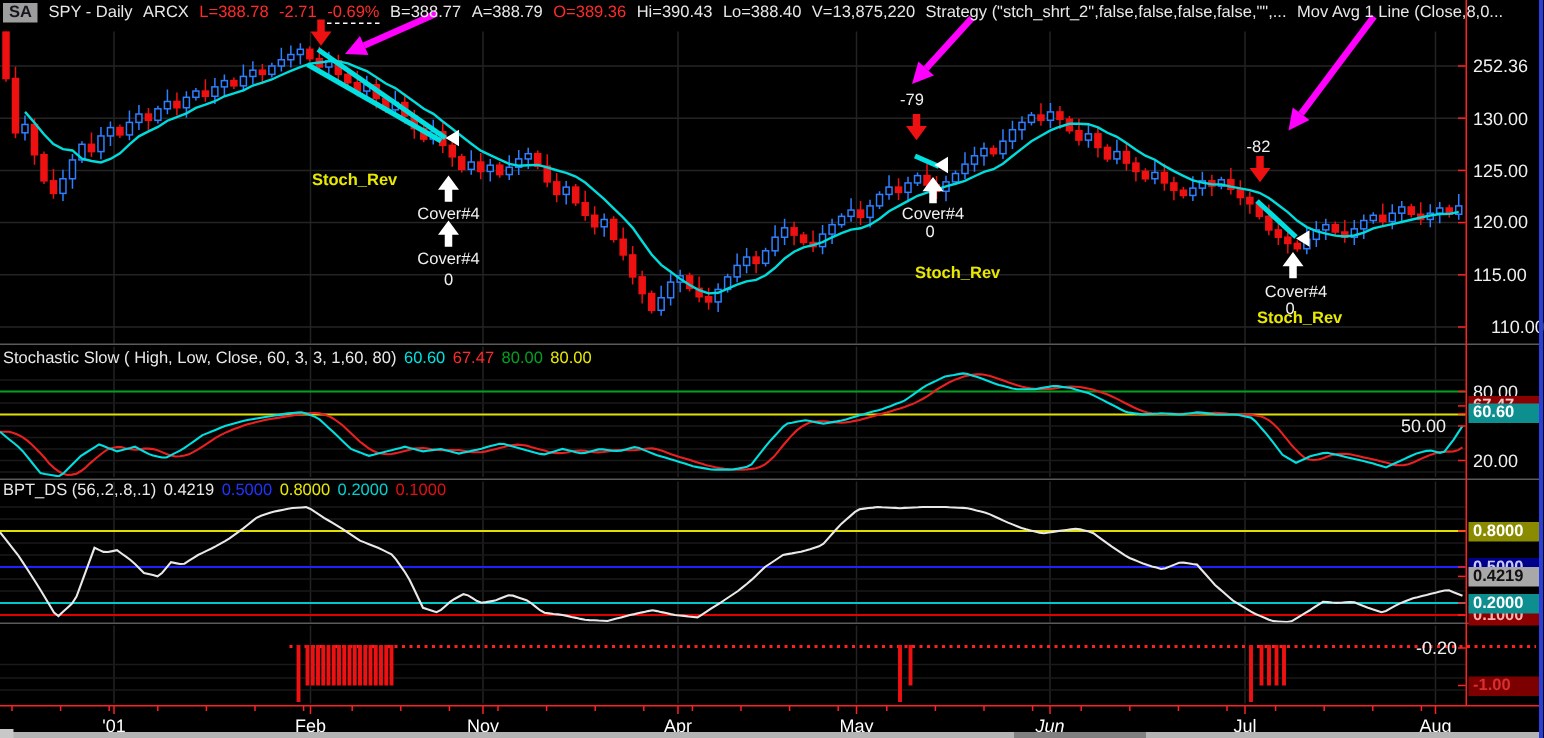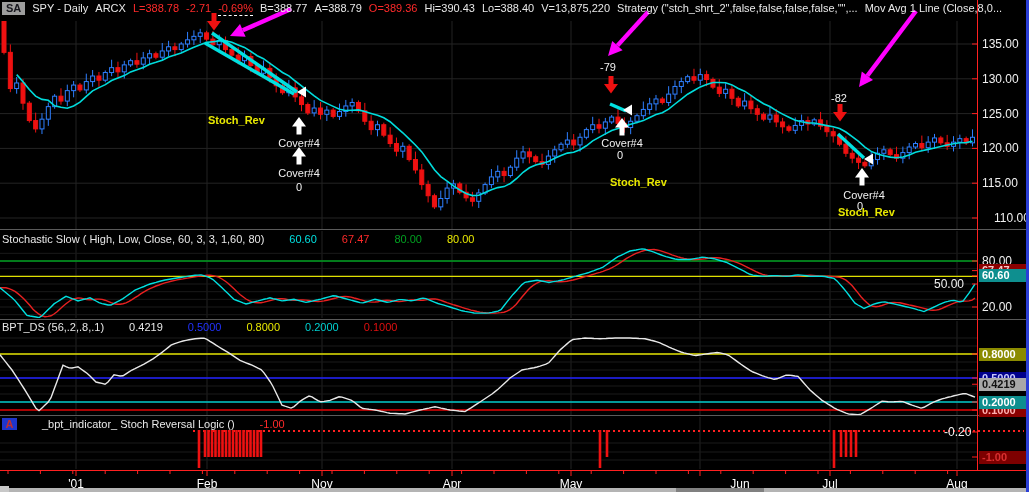--- a/index.html
+++ b/index.html
@@ -4,21 +4,21 @@
 <style>
   html,body{margin:0;padding:0;background:#000;}
   #root{position:relative;width:1029px;height:492px;background:#000;overflow:hidden;
         font-family:"Liberation Sans",sans-serif;-webkit-font-smoothing:none;}
   #plot{position:absolute;left:0;top:0;}
   .hdr{position:absolute;left:2px;top:2px;white-space:nowrap;font-size:11px;z-index:30;}
   .hdr span{margin-right:7px;}
   .badge-sa{display:inline-block;background:#9d9d9d;color:#16161d;font-weight:bold;
             padding:0 4px 1px 4px;margin-right:8px;}
   .panel-hdr{position:absolute;white-space:nowrap;font-size:11px;z-index:30;}
-  .panel-hdr span{margin-right:25px;}
+  .panel-hdr span{margin-right:5px;}
   .axis-label{position:absolute;font-size:12px;color:#f0f0f0;z-index:20;white-space:nowrap;}
   .axis-badge{position:absolute;width:46px;height:13px;line-height:13px;font-size:11px;
               font-weight:bold;color:#fff;z-index:21;padding-left:3px;white-space:nowrap;overflow:hidden;}
   .month-label{position:absolute;top:477px;font-size:12px;color:#fff;transform:translateX(-50%);z-index:20;}
   .anno{position:absolute;font-size:11px;z-index:25;white-space:nowrap;}
   .anno.center{transform:translateX(-50%);}
   .abadge{display:inline-block;width:15px;background:#1f35cc;color:#c03030;font-weight:bold;
           text-align:center;margin-right:7px;}
   .du{border-bottom:1px dashed #fff;padding-bottom:1px;}
   .scrollstrip{position:absolute;left:0px;top:488px;width:1026px;height:4px;background:#b4b4b4;z-index:40;}
@@ -534,26 +534,25 @@
         <line x1="452" y1="470" x2="452" y2="476" stroke="#ff2020"></line>
         <line x1="571" y1="470" x2="571" y2="476" stroke="#ff2020"></line>
         <line x1="700" y1="470" x2="700" y2="476" stroke="#ff2020"></line>
         <line x1="830" y1="470" x2="830" y2="476" stroke="#ff2020"></line>
         <line x1="957" y1="470" x2="957" y2="476" stroke="#ff2020"></line>
       </g>
     </svg>
   <div class="hdr" id="hdr"><span class="badge-sa">SA</span><span style="color: rgb(232, 232, 232);">SPY - Daily</span><span style="color: rgb(232, 232, 232);">ARCX</span><span style="color: rgb(255, 42, 42);">L=388.78</span><span style="color: rgb(255, 42, 42);">-2.71</span><span class="du" style="color: rgb(255, 42, 42);">-0.69%</span><span style="color: rgb(232, 232, 232);">B=388.77</span><span style="color: rgb(232, 232, 232);">A=388.79</span><span style="color: rgb(255, 42, 42);">O=389.36</span><span style="color: rgb(232, 232, 232);">Hi=390.43</span><span style="color: rgb(232, 232, 232);">Lo=388.40</span><span style="color: rgb(232, 232, 232);">V=13,875,220</span><span style="color: rgb(232, 232, 232);">Strategy ("stch_shrt_2",false,false,false,false,"",...</span><span style="color: rgb(232, 232, 232);">Mov Avg 1 Line (Close,8,0...</span></div>
   <div class="panel-hdr" id="stoch-hdr" style="left:2px;top:233px"><span style="color: rgb(232, 232, 232);">Stochastic Slow ( High, Low, Close, 60, 3, 3, 1,60, 80)</span><span style="color: rgb(0, 224, 224);">60.60</span><span style="color: rgb(255, 42, 42);">67.47</span><span style="color: rgb(0, 160, 32);">80.00</span><span style="color: rgb(232, 232, 0);">80.00</span></div>
   <div class="panel-hdr" id="bpt-hdr" style="left:2px;top:321px"><span style="color: rgb(232, 232, 232);">BPT_DS (56,.2,.8,.1)</span><span style="color: rgb(232, 232, 232);">0.4219</span><span style="color: rgb(34, 51, 255);">0.5000</span><span style="color: rgb(232, 232, 0);">0.8000</span><span style="color: rgb(0, 208, 208);">0.2000</span><span style="color: rgb(224, 16, 16);">0.1000</span></div>
-  <div class="panel-hdr" id="rev-hdr" style="left:2px;top:418px"><span class="abadge">A</span><span style="color: rgb(232, 232, 232);">_bpt_indicator_ Stoch Reversal Logic ()</span><span style="color: rgb(255, 42, 42);">-1.00</span></div>
   <div class="scrollstrip"></div>
   <div class="scrollthumb"></div>
   <div class="cornerbox"></div>
   <div class="rightborder"></div>
-<div class="axis-label" style="left: 982px; top: 37px;">135.00</div>
+<div class="axis-label" style="left: 982px; top: 37px;">252.36</div>
     <div class="axis-label" style="left: 982px; top: 71.8px;">130.00</div>
     <div class="axis-label" style="left: 982px; top: 106.6px;">125.00</div>
     <div class="axis-label" style="left: 982px; top: 141.4px;">120.00</div>
     <div class="axis-label" style="left: 982px; top: 176.2px;">115.00</div>
     <div class="axis-label" style="left: 982px; top: 211px; margin-left: 12px;">110.00</div>
     <div class="axis-label" style="left: 982px; top: 254px;">80.00</div>
     <div class="axis-label" style="left: 934px; top: 277px;">50.00</div>
     <div class="axis-label" style="left: 982px; top: 300px;">20.00</div>
     <div class="axis-badge" style="left: 979px; top: 264.106px; background: rgb(139, 0, 0); color: rgb(255, 200, 200);">67.47</div>
     <div class="axis-badge" style="left: 979px; top: 269.373px; background: rgb(14, 143, 143); color: rgb(255, 255, 255);">60.60</div>
@@ -562,21 +561,21 @@
     <div class="axis-badge" style="left: 979px; top: 377.748px; background: rgb(168, 168, 168); color: rgb(17, 17, 17);">0.4219</div>
     <div class="axis-badge" style="left: 979px; top: 403.5px; background: rgb(139, 0, 0); color: rgb(255, 176, 176);">0.1000</div>
     <div class="axis-badge" style="left: 979px; top: 395.5px; background: rgb(14, 143, 143); color: rgb(255, 255, 255);">0.2000</div>
     <div class="axis-label" style="left: 944px; top: 425px;">-0.20</div>
     <div class="axis-badge" style="left: 979px; top: 450.5px; background: rgb(125, 0, 0); color: rgb(216, 48, 48);">-1.00</div>
     <div class="month-label" style="left: 76px;">'01</div>
     <div class="month-label" style="left: 207px;">Feb</div>
     <div class="month-label" style="left: 322px;">Nov</div>
     <div class="month-label" style="left: 452px;">Apr</div>
     <div class="month-label" style="left: 571px;">May</div>
-    <div class="month-label" style="left: 740px;">Jun</div>
+    <div class="month-label" style="left: 700px; font-style: italic;">Jun</div>
     <div class="month-label" style="left: 830px;">Jul</div>
     <div class="month-label" style="left: 957px;">Aug</div>
     <div class="anno" style="left: 208px; top: 114px; color: rgb(232, 232, 0); font-weight: bold;">Stoch_Rev</div>
     <div class="anno center" style="left: 299px; top: 137px; color: rgb(240, 240, 240); font-weight: normal;">Cover#4</div>
     <div class="anno center" style="left: 299px; top: 167px; color: rgb(240, 240, 240); font-weight: normal;">Cover#4</div>
     <div class="anno center" style="left: 299px; top: 181px; color: rgb(240, 240, 240); font-weight: normal;">0</div>
     <div class="anno center" style="left: 608px; top: 61px; color: rgb(240, 240, 240); font-weight: normal;">-79</div>
     <div class="anno center" style="left: 622px; top: 137px; color: rgb(240, 240, 240); font-weight: normal;">Cover#4</div>
     <div class="anno center" style="left: 620px; top: 149px; color: rgb(240, 240, 240); font-weight: normal;">0</div>
     <div class="anno" style="left: 610px; top: 176px; color: rgb(232, 232, 0); font-weight: bold;">Stoch_Rev</div>

